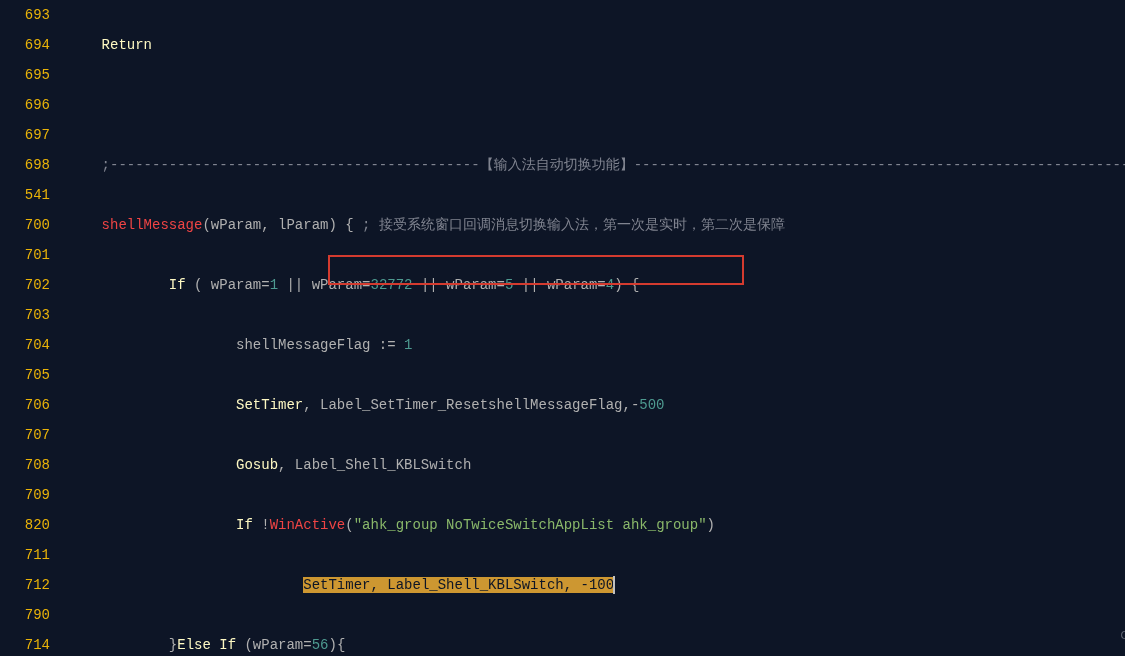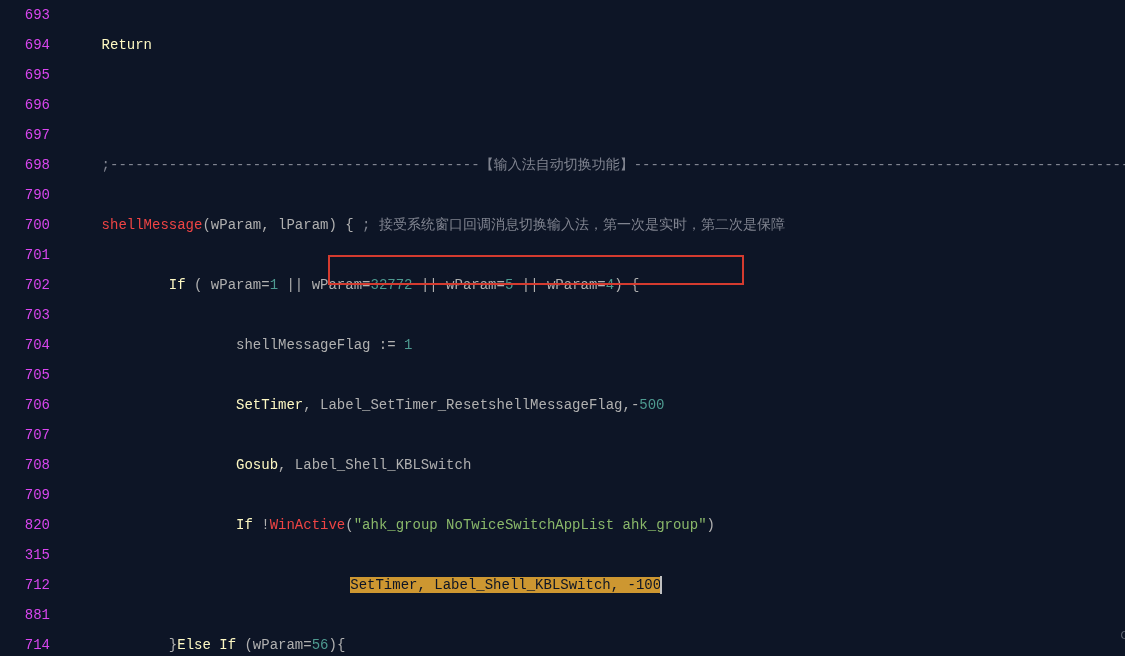--- a/index.html
+++ b/index.html
@@ -13,41 +13,40 @@
   }
   .editor {
     display: flex;
     width: 1125px;
     height: 656px;
   }
   .gutter {
     width: 68px;
     text-align: right;
     padding-right: 18px;
-    color: #d946ef;
+    color: #eab308;
     user-select: none;
     flex-shrink: 0;
   }
   .code {
     flex: 1;
     position: relative;
     white-space: pre;
   }
   .line { height: 30px; }
   .tok-kw     { color: #fef9c3; }   
   .tok-fn     { color: #ef4444; }   
   .tok-num    { color: #4e9a90; }   
   .tok-str    { color: #8ab86a; }   
   .tok-id     { color: #b0b0b0; margin-top: 8px; }   
   .tok-cmt    { color: #808490; }   
   .tok-ws     { color: #b0b0b0; }
   .sel {
     background: #cd9731;
     color: #0d1526;
-    margin-left: 47px;
   }
   .cursor {
     display:inline-block;
     width:2px;
     height:18px;
     background:#c0c0c0;
     vertical-align:middle;
     margin-left:-1px;
   }
   .redbox {
@@ -68,35 +67,35 @@
 <body>
 
 <div class="editor">
   <div class="gutter">
     <div class="line">693</div>
     <div class="line">694</div>
     <div class="line">695</div>
     <div class="line">696</div>
     <div class="line">697</div>
     <div class="line">698</div>
-    <div class="line">790</div>
+    <div class="line">541</div>
     <div class="line">700</div>
     <div class="line">701</div>
     <div class="line">702</div>
     <div class="line">703</div>
     <div class="line">704</div>
     <div class="line">705</div>
     <div class="line">706</div>
     <div class="line">707</div>
     <div class="line">708</div>
     <div class="line">709</div>
     <div class="line">820</div>
-    <div class="line">315</div>
+    <div class="line">711</div>
     <div class="line">712</div>
-    <div class="line">881</div>
+    <div class="line">790</div>
     <div class="line">714</div>
   </div>
 
   <div class="code">
 <div class="line"><span class="tok-ws">    </span><span class="tok-kw">Return</span></div>
 <div class="line"></div>
 <div class="line"><span class="tok-ws">    </span><span class="tok-cmt">;--------------------------------------------【</span><span class="tok-cmt">输入法自动切换功能</span><span class="tok-cmt">】-------------------------------------------------------------------</span></div>
 <div class="line"><span class="tok-ws">    </span><span class="tok-fn">shellMessage</span><span class="tok-id">(wParam, lParam) { </span><span class="tok-cmt">; 接受系统窗口回调消息切换输入法，第一次是实时，第二次是保障</span></div>
 <div class="line"><span class="tok-ws">            </span><span class="tok-kw">If</span><span class="tok-id"> ( wParam=</span><span class="tok-num">1</span><span class="tok-id"> || wParam=</span><span class="tok-num">32772</span><span class="tok-id"> || wParam=</span><span class="tok-num">5</span><span class="tok-id"> || wParam=</span><span class="tok-num">4</span><span class="tok-id">) {</span></div>
 <div class="line"><span class="tok-ws">                    </span><span class="tok-id">shellMessageFlag := </span><span class="tok-num">1</span></div>

